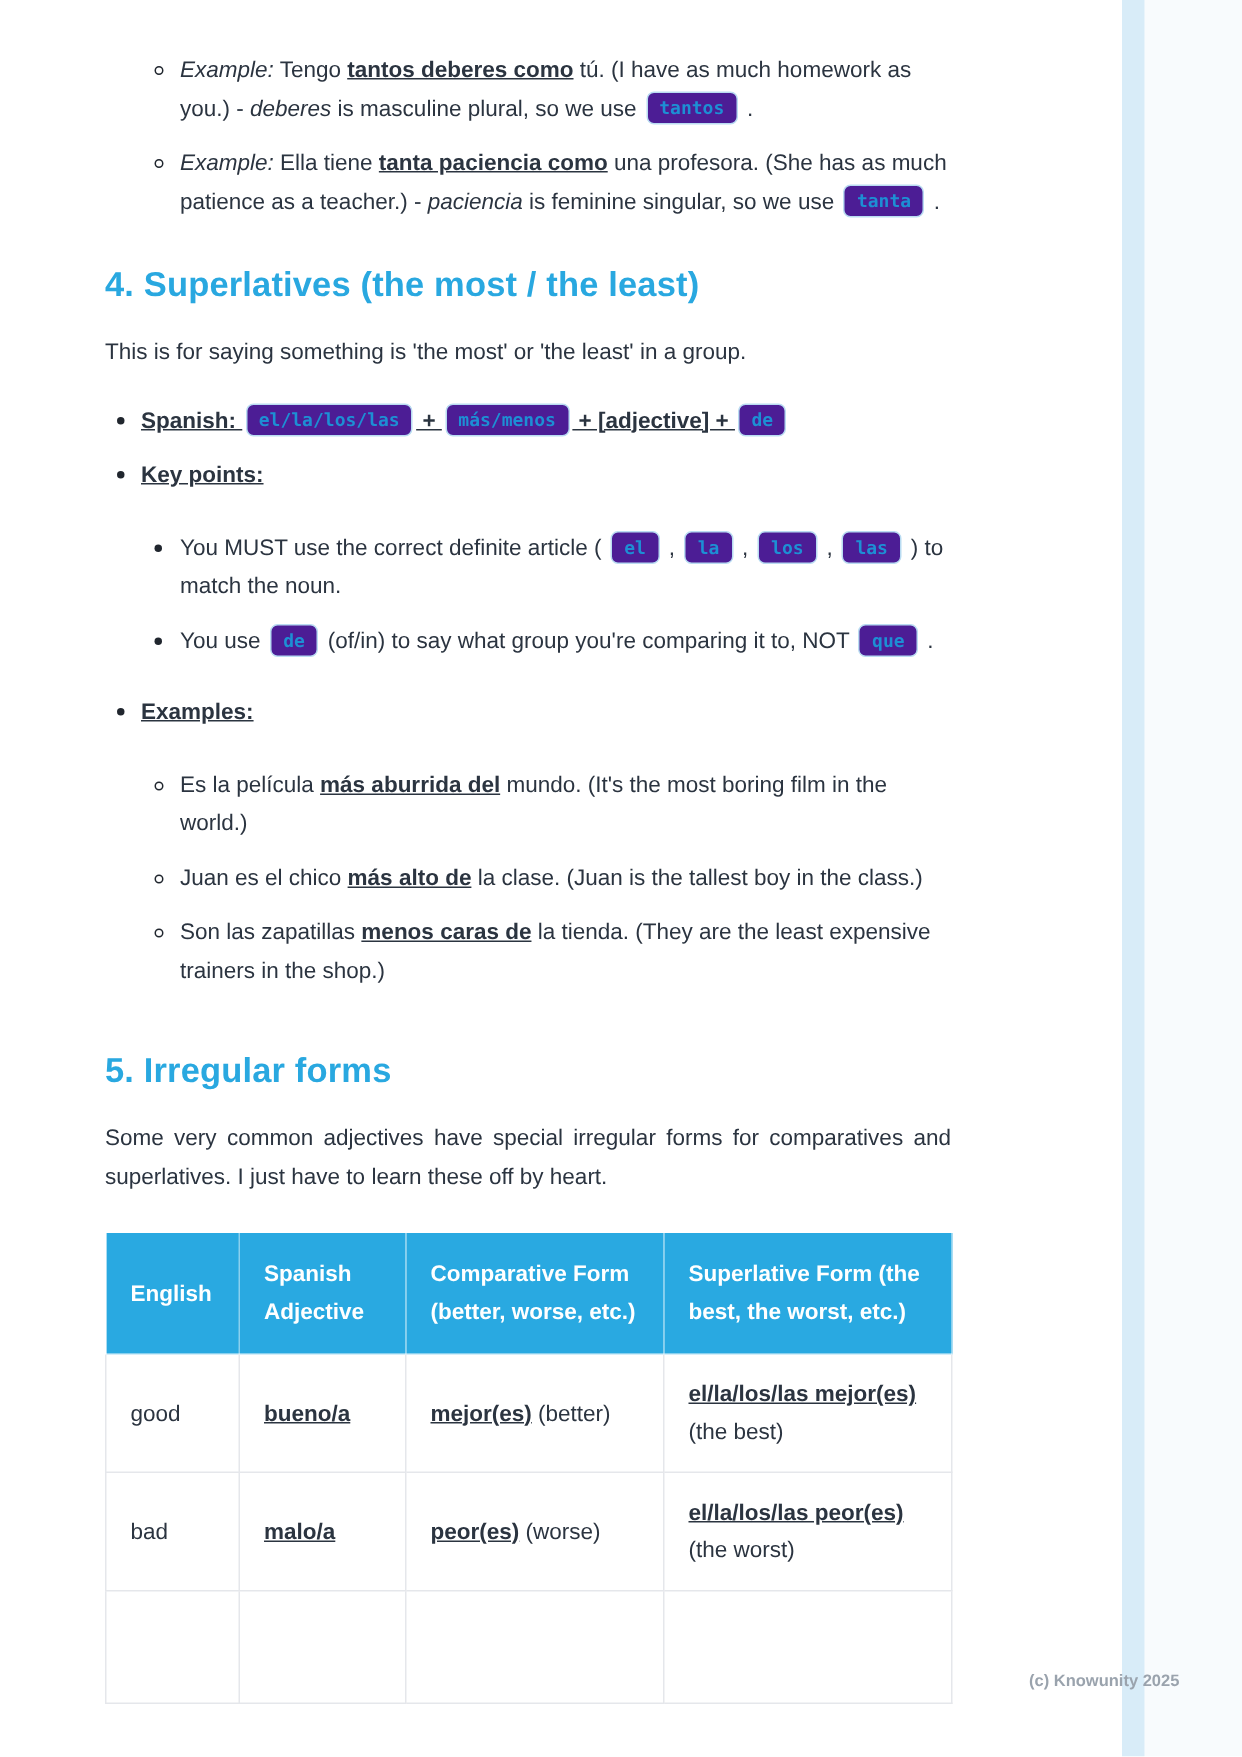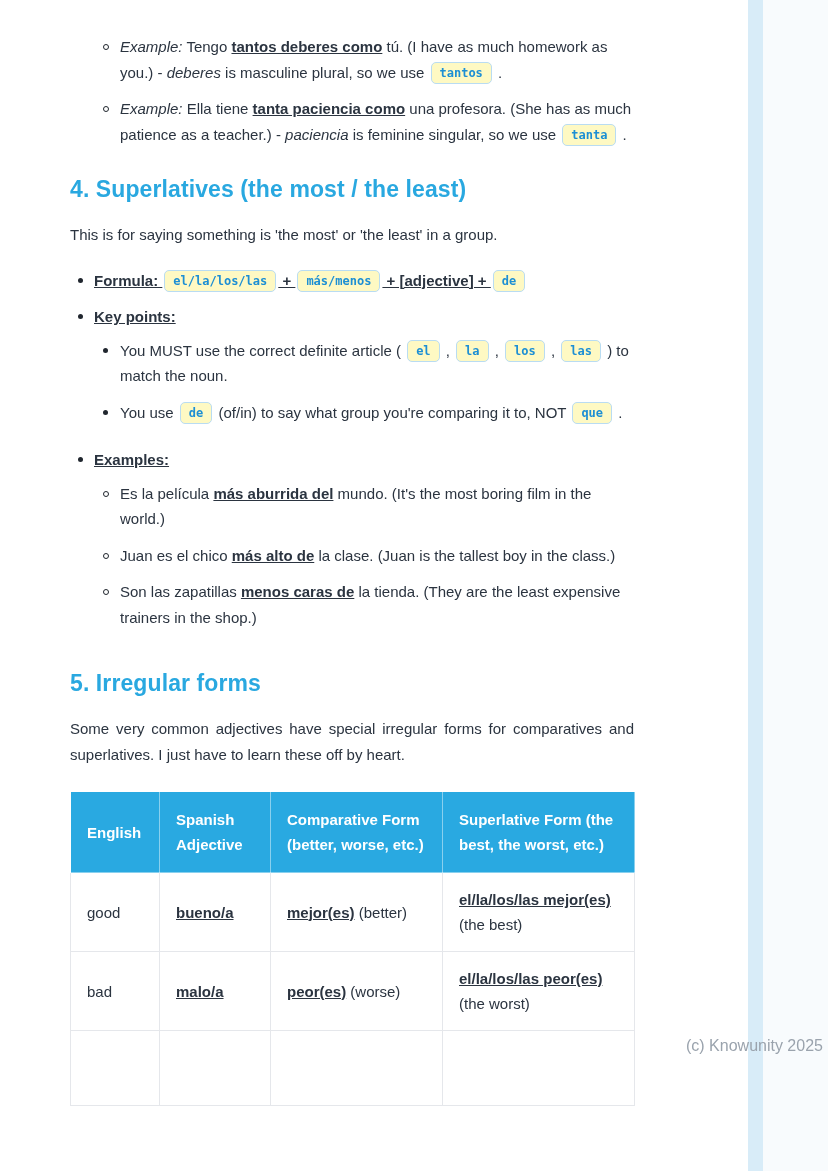--- a/index.html
+++ b/index.html
@@ -21,33 +21,33 @@
   }
   p.body-p{margin:0 0 20px 0;}
   p.justify{text-align:justify;}
   
   ul.doc{list-style:none;margin:0 0 4px 0;padding:0;}
   .li{display:flex;margin:0 0 11px 0;}
   .li .marker{flex:0 0 17px;padding-top:10px;}
   ul.lvl1 > .li{padding-left:8px;}
   ul.lvl1 > .li > .marker{flex:0 0 16px;}
   ul.sub > .li{padding-left:9px;}
-  ul.sub{margin-top:8px;}
+  ul.sub{margin-top:23px;}
   ul.intro > .li{padding-left:33px;}
   .dot{width:5px;height:5px;border-radius:50%;background:#20262e;display:block;}
   .ring{width:6px;height:6px;border-radius:50%;border:1.4px solid #20262e;box-sizing:border-box;display:block;background:transparent;}
   .li-text{flex:1;}
   
   .seg-plain{font-weight:400;}
   .seg-bold{font-weight:700;text-decoration:underline;}
   .seg-italic{font-style:italic;}
   .seg-code{
     font-family:"DejaVu Sans Mono",monospace;
     font-size:12px;font-weight:700;line-height:16px;
-    color:#1d8fd4;background:#fef9c3;
+    color:#1d8fd4;background:#4c1d95;
     border:1px solid #b9dcf2;border-radius:5px;
     padding:2px 8px;margin:0 2px;
     display:inline-block;white-space:nowrap;vertical-align:1px;
   }
   
   table.irr{
     border-collapse:collapse;width:564px;margin-top:24px;table-layout:fixed;padding-left:36px;
   }
   table.irr th{
     background:#29a9e1;color:#ffffff;font-weight:700;font-size:15px;line-height:25px;
@@ -57,22 +57,22 @@
   table.irr thead tr{border:none;}
   table.irr td{
     border:1px solid #e5e7eb;padding:14px 16px;vertical-align:middle;
     font-size:15px;line-height:25px;background:#ffffff;
   }
   tr.cut td{height:46px;}
   
   .right-gutter{position:absolute;left:763px;top:0;width:65px;height:100%;background:#f8fbfd;}
   .right-strip{position:absolute;left:748px;top:0;width:15px;height:100%;background:#d8ecf8;}
   .watermark{
-    position:absolute;left:686px;top:1037px;z-index:5;
-    font-size:16px;color:#9aa3ad;white-space:nowrap;
+    position:absolute;left:686px;top:1115px;z-index:5;
+    font-size:11px;color:#9aa3ad;white-space:nowrap;font-weight:bold;
   }
 </style>
 </head>
 <body>
 
 <div class="right-gutter"></div>
 <div class="right-strip"></div>
 <div class="watermark">(c) Knowunity 2025</div>
 
 <div class="content">
@@ -93,21 +93,21 @@
   </ul>
 
   <h2 class="sec">4. Superlatives (the most / the least)</h2>
   <p class="body-p">This is for saying something is 'the most' or 'the least' in a group.</p>
 
   <ul class="doc lvl1">
     <li class="li">
       <span class="marker">
           <span class="dot"></span>
         </span>
-      <div class="li-text"><span class="seg-bold">Formula: </span><span class="seg-code">el/la/los/las</span><span class="seg-bold"> + </span><span class="seg-code">más/menos</span><span class="seg-bold"> + [adjective] + </span><span class="seg-code">de</span></div>
+      <div class="li-text"><span class="seg-bold">Spanish: </span><span class="seg-code">el/la/los/las</span><span class="seg-bold"> + </span><span class="seg-code">más/menos</span><span class="seg-bold"> + [adjective] + </span><span class="seg-code">de</span></div>
     </li>
 
     <li class="li">
       <span class="marker">
           <span class="dot"></span>
         </span>
       <div class="li-text">
         <span class="seg-bold">Key points:</span>
         <ul class="doc sub">
           <li class="li">

